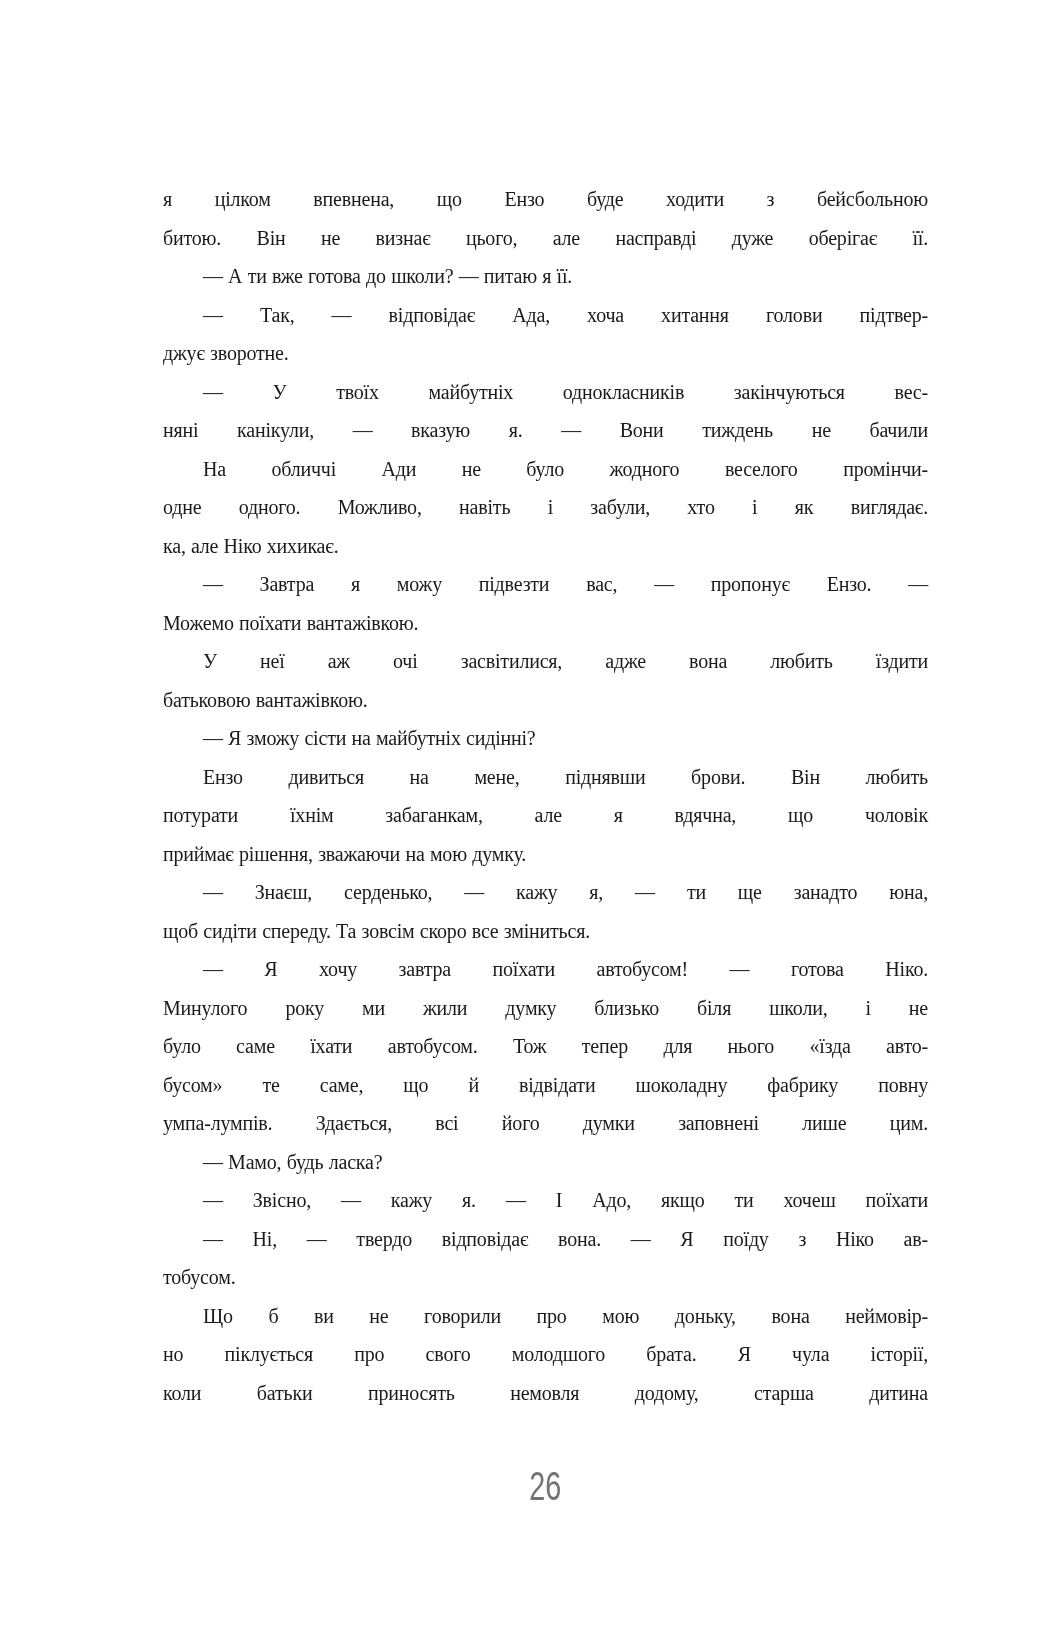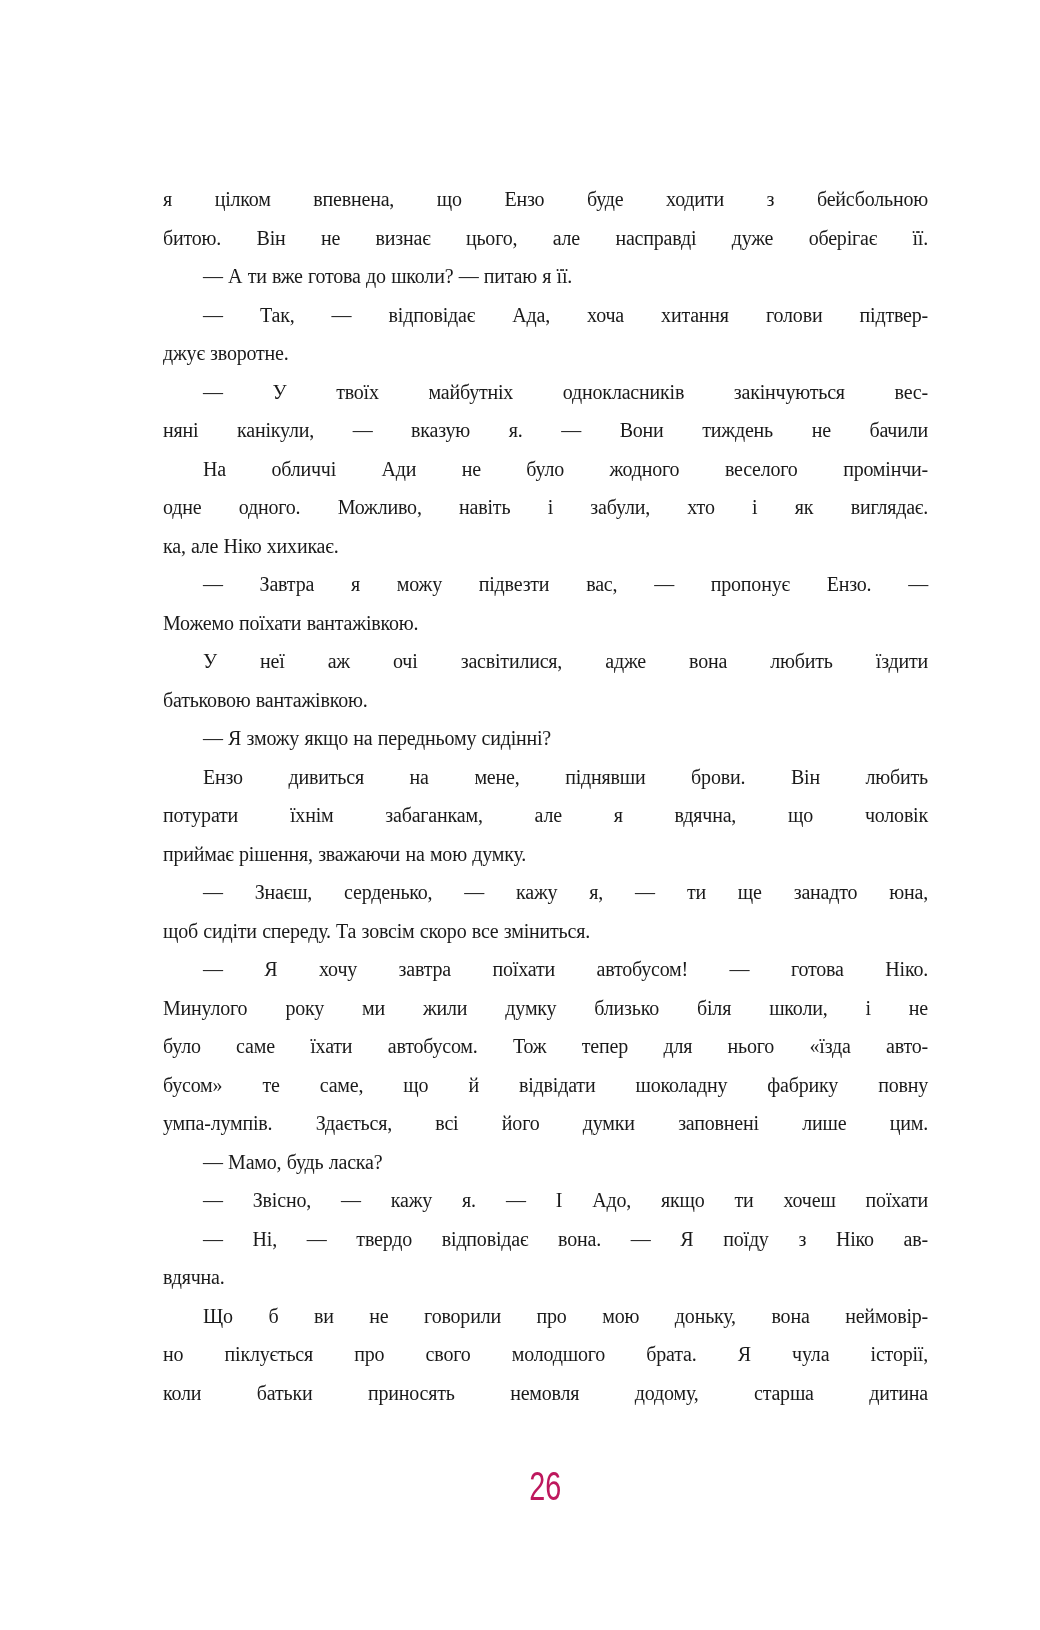--- a/index.html
+++ b/index.html
@@ -41,21 +41,21 @@
   }
   .folio {
     position: absolute;
     left: 163px;
     top: 1466px;
     width: 765px;
     text-align: center;
     font-family: "Liberation Sans", "DejaVu Sans", sans-serif;
     font-size: 40px;
     line-height: 40px;
-    color: #be185d;
+    color: #737373;
   }
   .folio .num {
     display: inline-block;
     transform: scaleX(0.72);
     transform-origin: center;
     letter-spacing: 0px;
   }
 </style>
 </head>
 <body>
@@ -69,35 +69,35 @@
       <div class="line flush">джує зворотне.</div>
       <div class="line indent">— У твоїх майбутніх однокласників закінчуються вес-</div>
       <div class="line">няні канікули, — вказую я. — Вони тиждень не бачили</div>
       <div class="line indent">На обличчі Ади не було жодного веселого промінчи-</div>
       <div class="line">одне одного. Можливо, навіть і забули, хто і як виглядає.</div>
       <div class="line flush">ка, але Ніко хихикає.</div>
       <div class="line indent">— Завтра я можу підвезти вас, — пропонує Ензо. —</div>
       <div class="line flush">Можемо поїхати вантажівкою.</div>
       <div class="line indent">У неї аж очі засвітилися, адже вона любить їздити</div>
       <div class="line flush">батьковою вантажівкою.</div>
-      <div class="line indent flush">— Я зможу якщо на передньому сидінні?</div>
+      <div class="line indent flush">— Я зможу сісти на майбутніх сидінні?</div>
       <div class="line indent">Ензо дивиться на мене, піднявши брови. Він любить</div>
       <div class="line">потурати їхнім забаганкам, але я вдячна, що чоловік</div>
       <div class="line flush">приймає рішення, зважаючи на мою думку.</div>
       <div class="line indent">— Знаєш, серденько, — кажу я, — ти ще занадто юна,</div>
       <div class="line flush">щоб сидіти спереду. Та зовсім скоро все зміниться.</div>
       <div class="line indent">— Я хочу завтра поїхати автобусом! — готова Ніко.</div>
       <div class="line">Минулого року ми жили думку близько біля школи, і не</div>
       <div class="line">було саме їхати автобусом. Тож тепер для нього «їзда авто-</div>
       <div class="line">бусом» те саме, що й відвідати шоколадну фабрику повну</div>
       <div class="line">умпа-лумпів. Здається, всі його думки заповнені лише цим.</div>
       <div class="line indent flush">— Мамо, будь ласка?</div>
       <div class="line indent">— Звісно, — кажу я. — І Адо, якщо ти хочеш поїхати</div>
       <div class="line indent">— Ні, — твердо відповідає вона. — Я поїду з Ніко ав-</div>
-      <div class="line flush">вдячна.</div>
+      <div class="line flush">тобусом.</div>
       <div class="line indent">Що б ви не говорили про мою доньку, вона неймовір-</div>
       <div class="line">но піклується про свого молодшого брата. Я чула історії,</div>
       <div class="line">коли батьки приносять немовля додому, старша дитина</div>
     </div>
   <div class="folio">
     <span class="num">26</span>
   </div>
 </div>
 
 </body></html>

